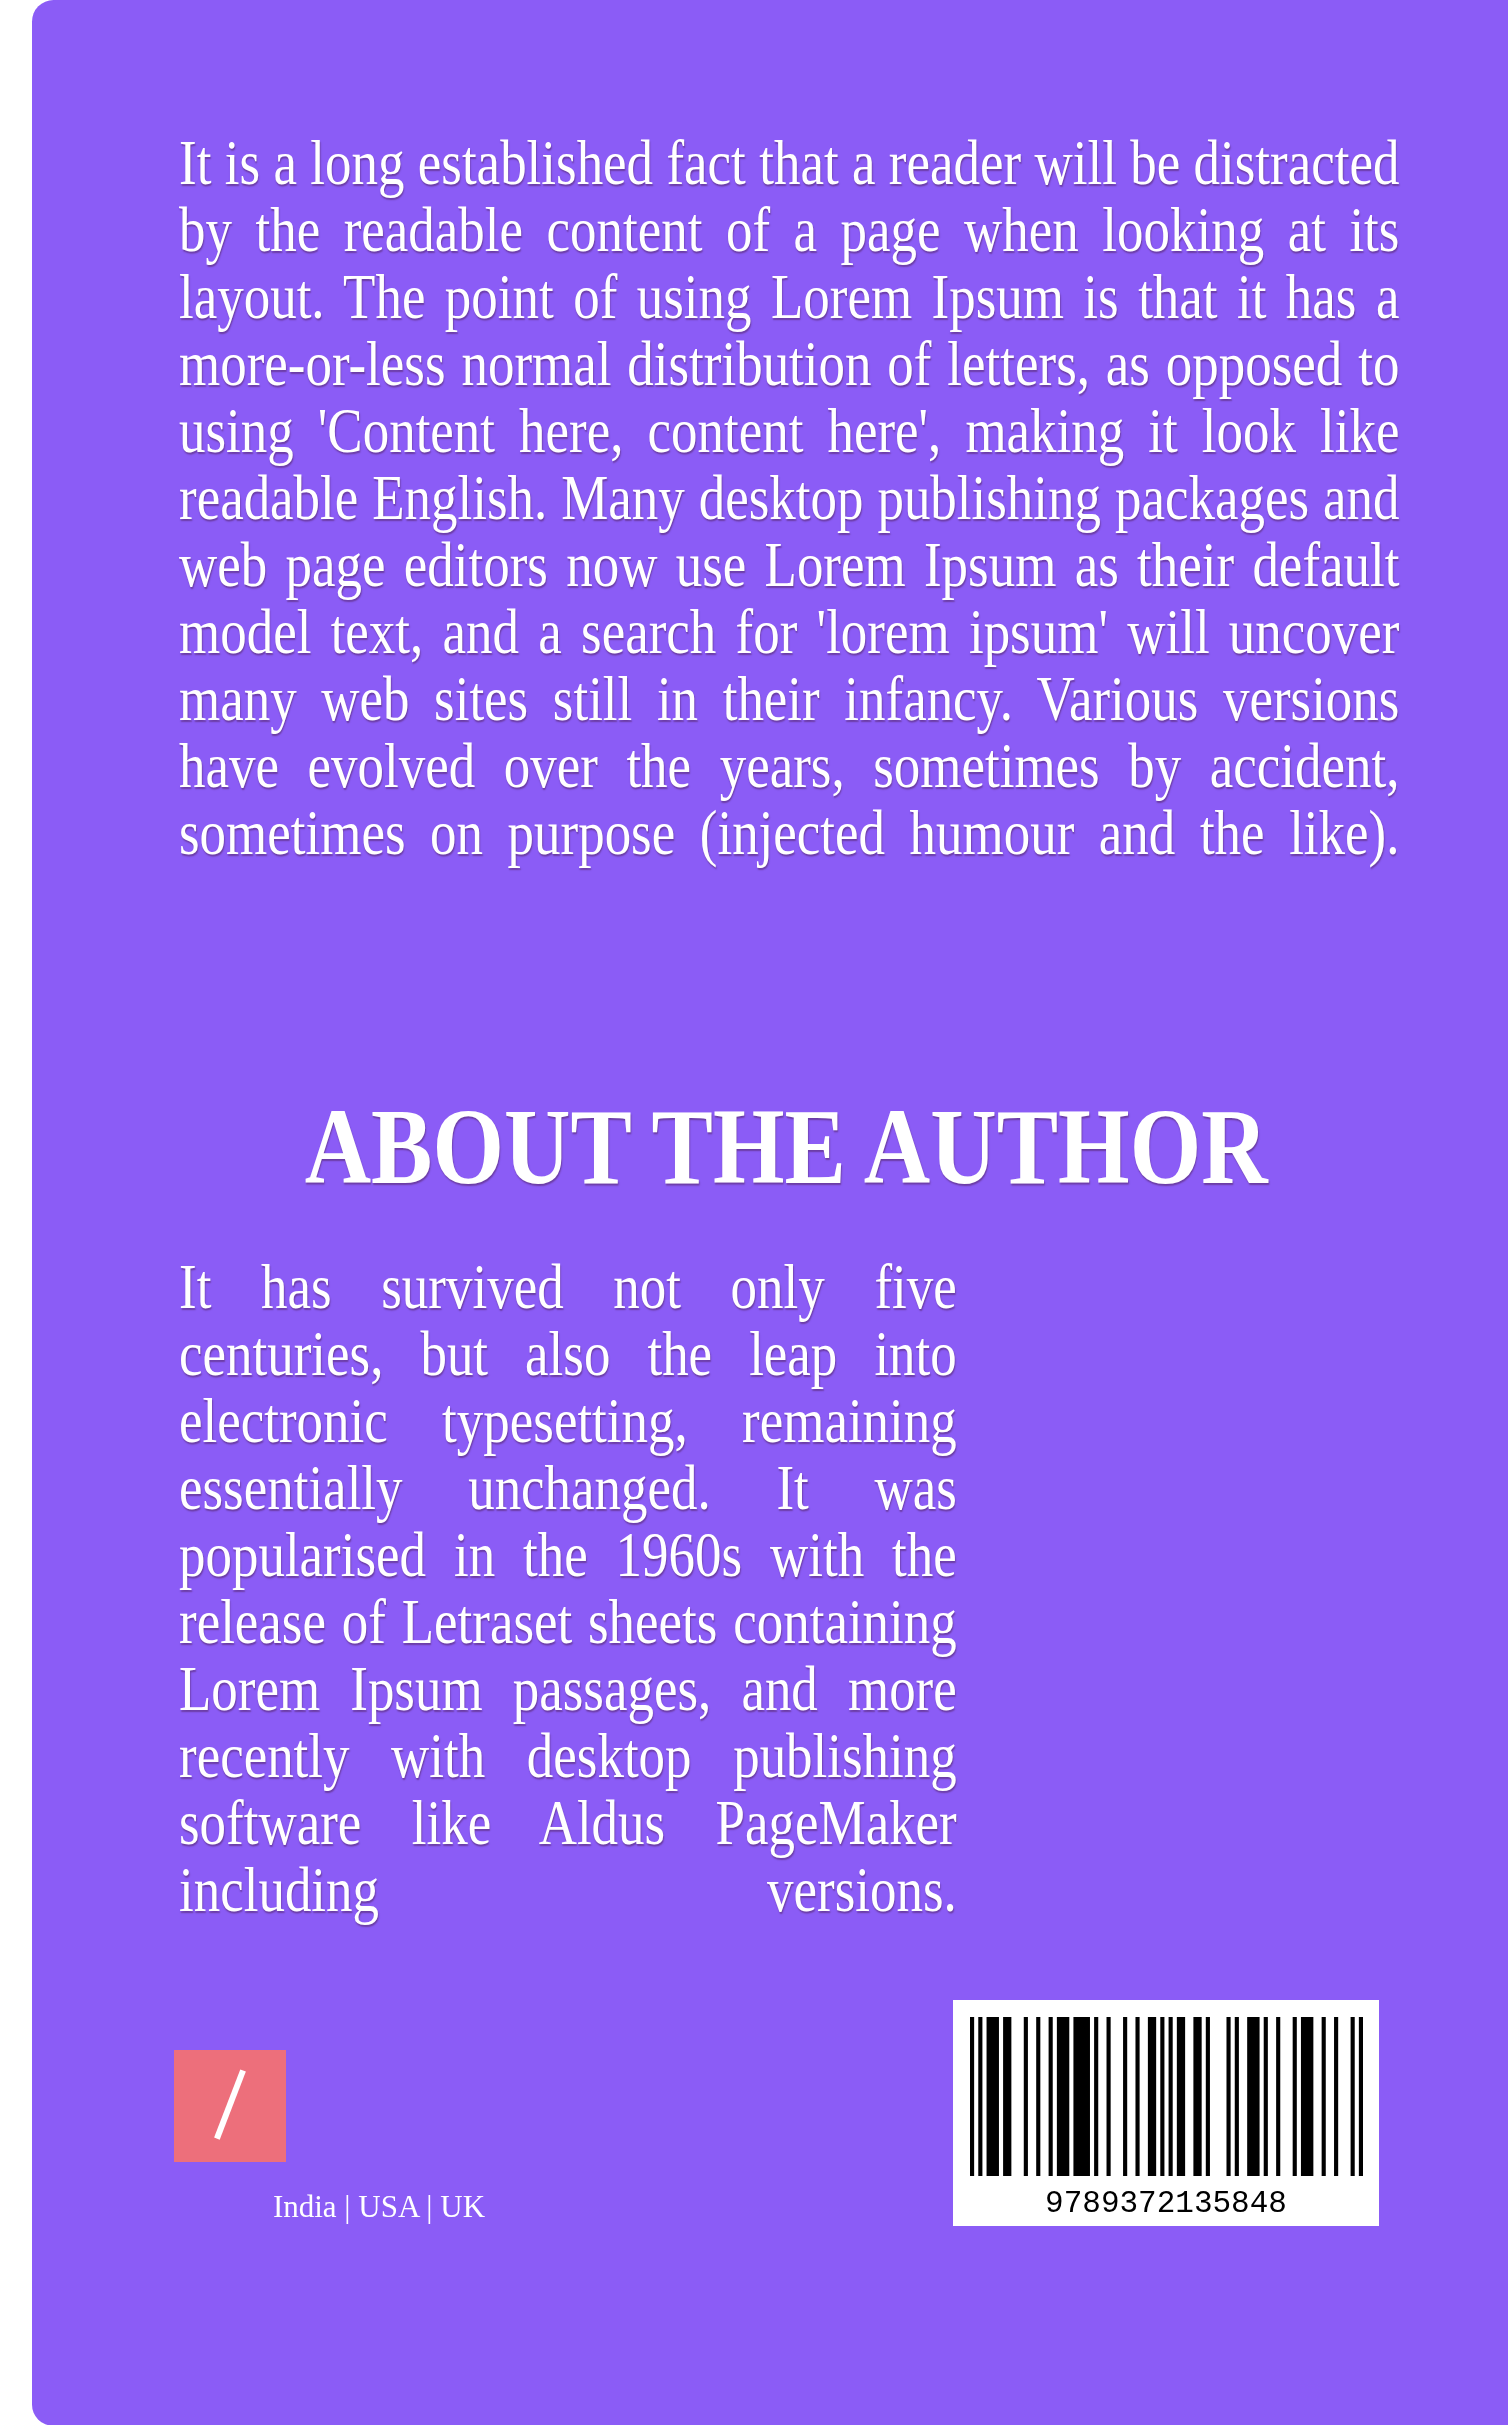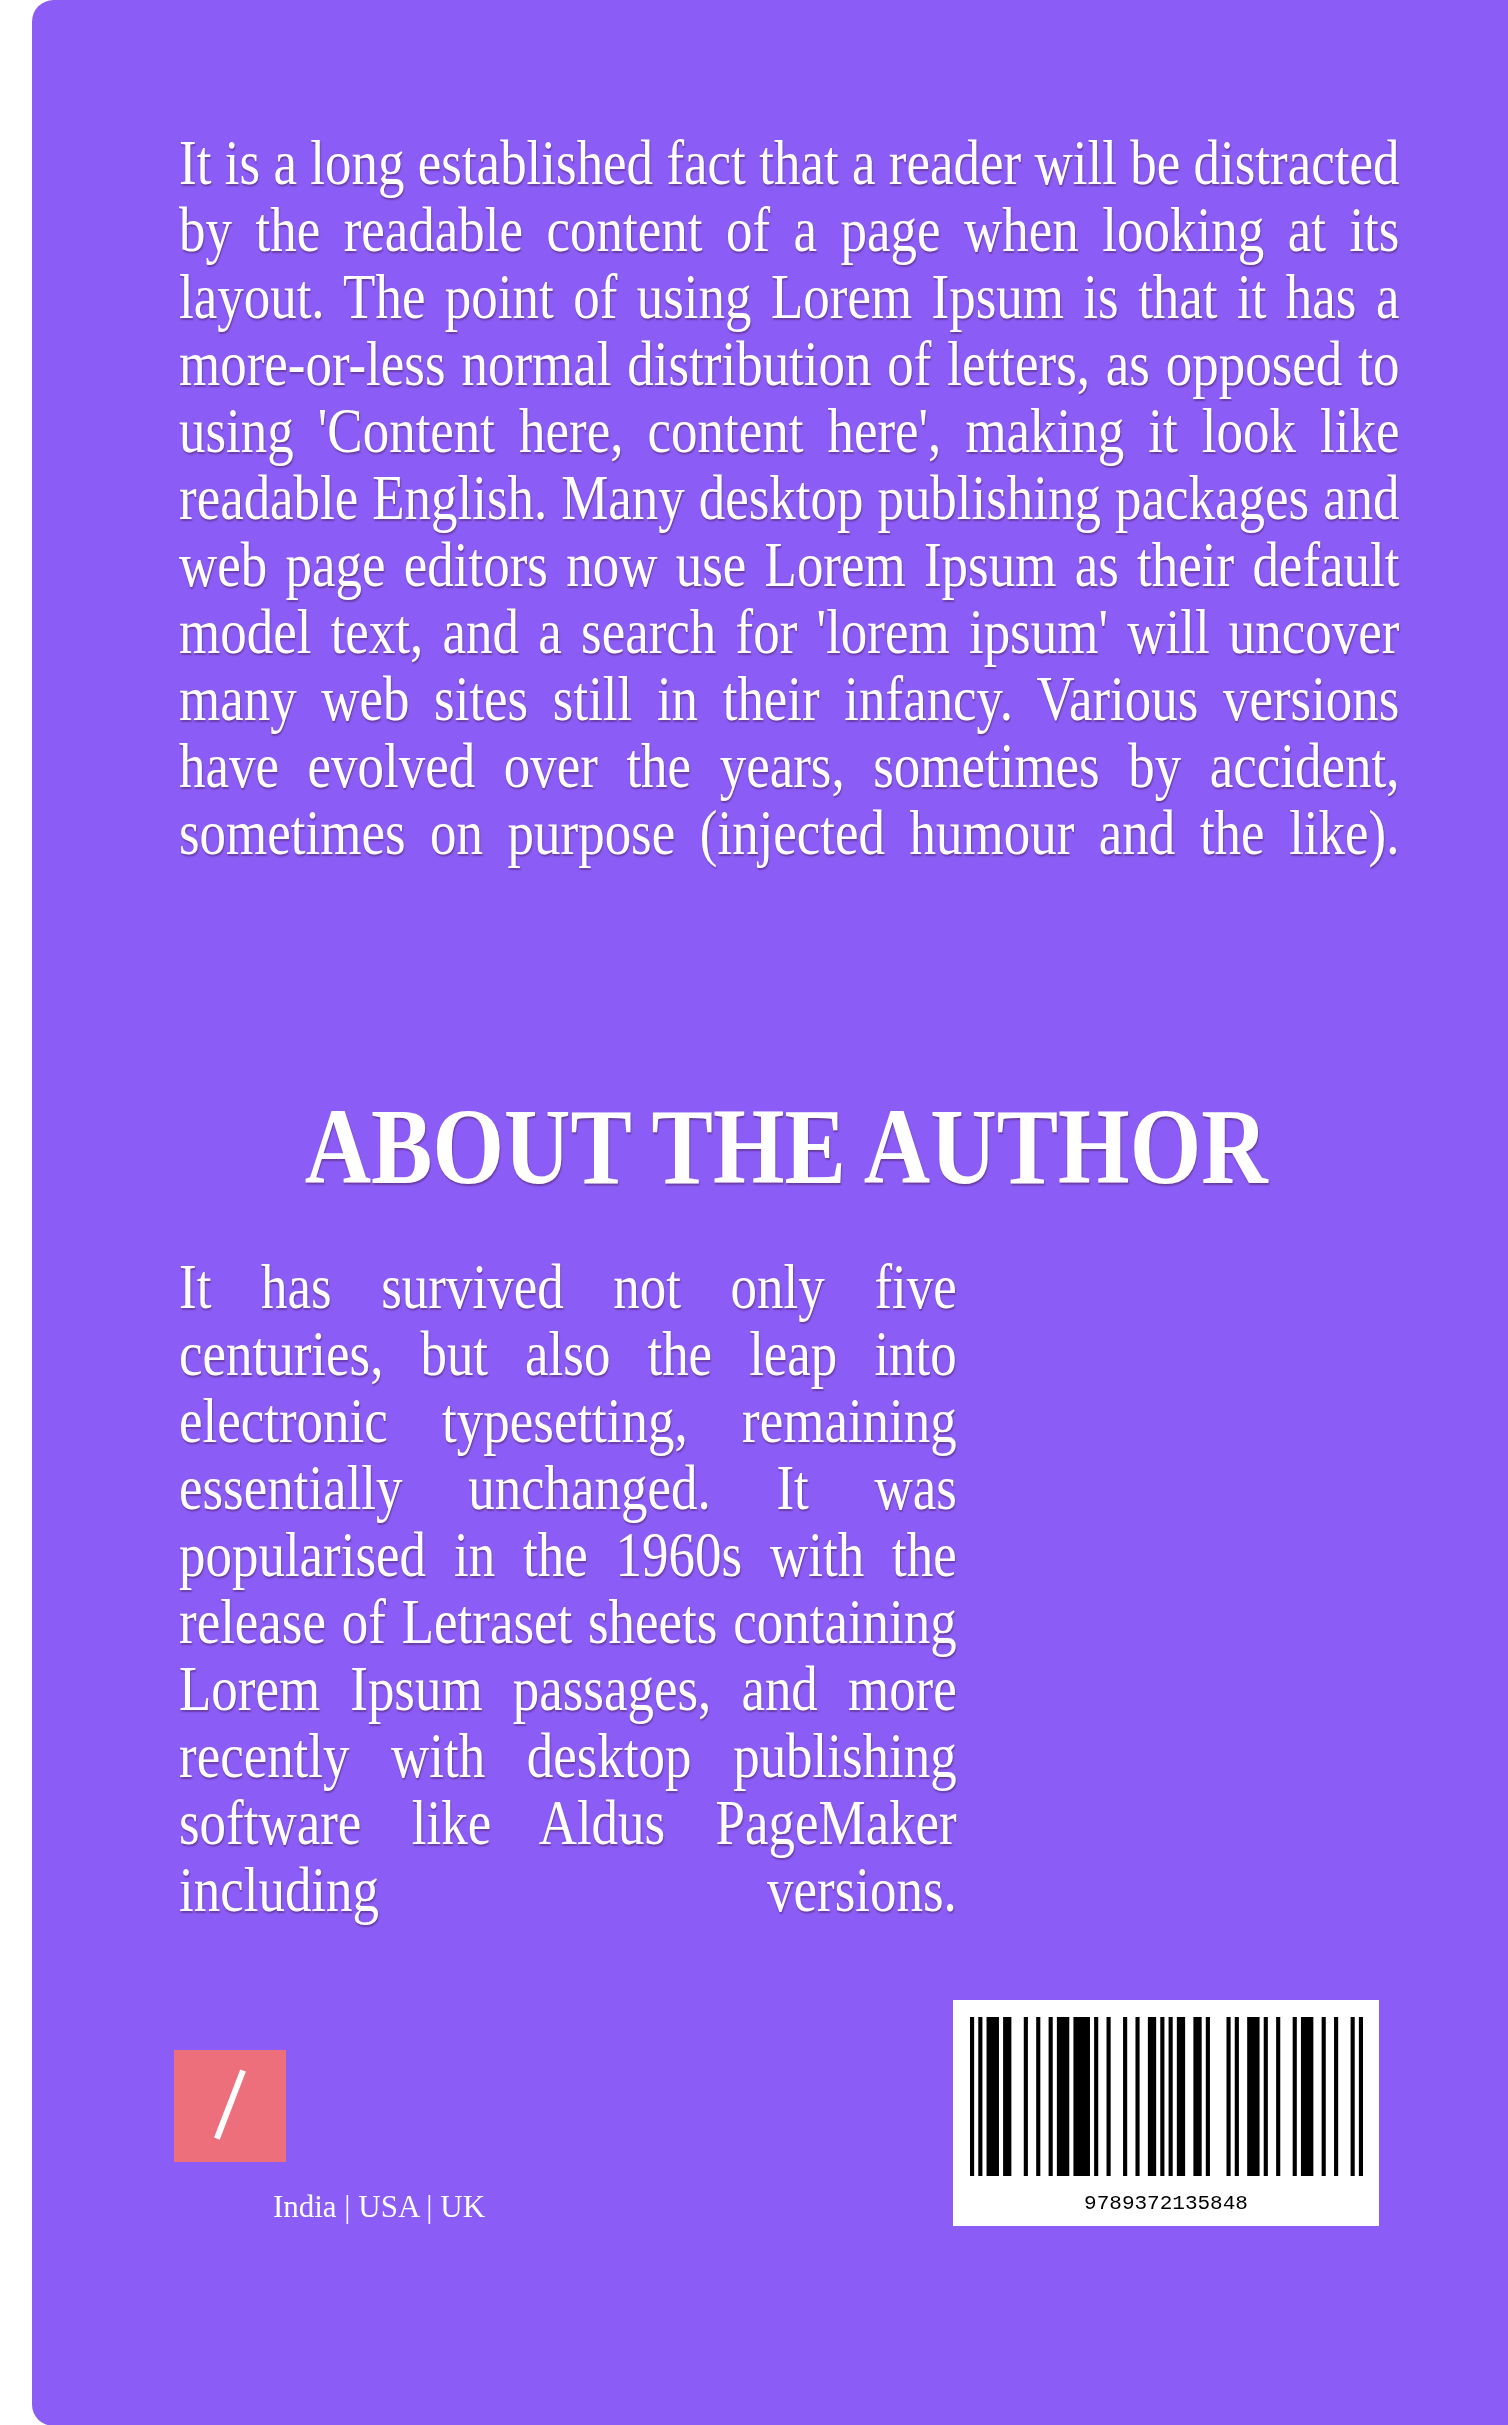--- a/index.html
+++ b/index.html
@@ -29,21 +29,21 @@
   .slash{position:absolute;left:53px;top:18px;width:5.8px;height:73px;background:#ffffff;transform:rotate(21deg);}
   .logo-text{position:absolute;left:124px;top:-5.8px;
              font-family:"Liberation Sans", sans-serif;
              font-size:64px;line-height:62px;letter-spacing:0.4px;white-space:nowrap;}
   .regions{position:absolute;left:0;top:140px;width:410px;text-align:center;
            font-family:Liberation Serif, serif;font-size:31px;line-height:33px;}
   
   .barcode{position:absolute;left:921px;top:2000px;width:426px;height:226px;background:#ffffff;}
   .bars{position:absolute;left:17.4px;top:16.5px;width:393px;height:159px;display:block;}
   .isbn{position:absolute;left:0;top:187px;width:426px;text-align:center;color:#000000;
-        font-family:"Liberation Mono", monospace;font-size:21px;line-height:33px;}
+        font-family:"Liberation Mono", monospace;font-size:31px;line-height:33px;}
 </style>
 </head>
 <body>
 
 <div class="cover" style="background: #8b5cf6; margin-left: 32px;">
 
   <section class="para blurb" id="blurb">
       <div class="tline">It is a long established fact that a reader will be distracted</div>
       <div class="tline">by the readable content of a page when looking at its</div>
       <div class="tline">layout. The point of using Lorem Ipsum is that it has a</div>

